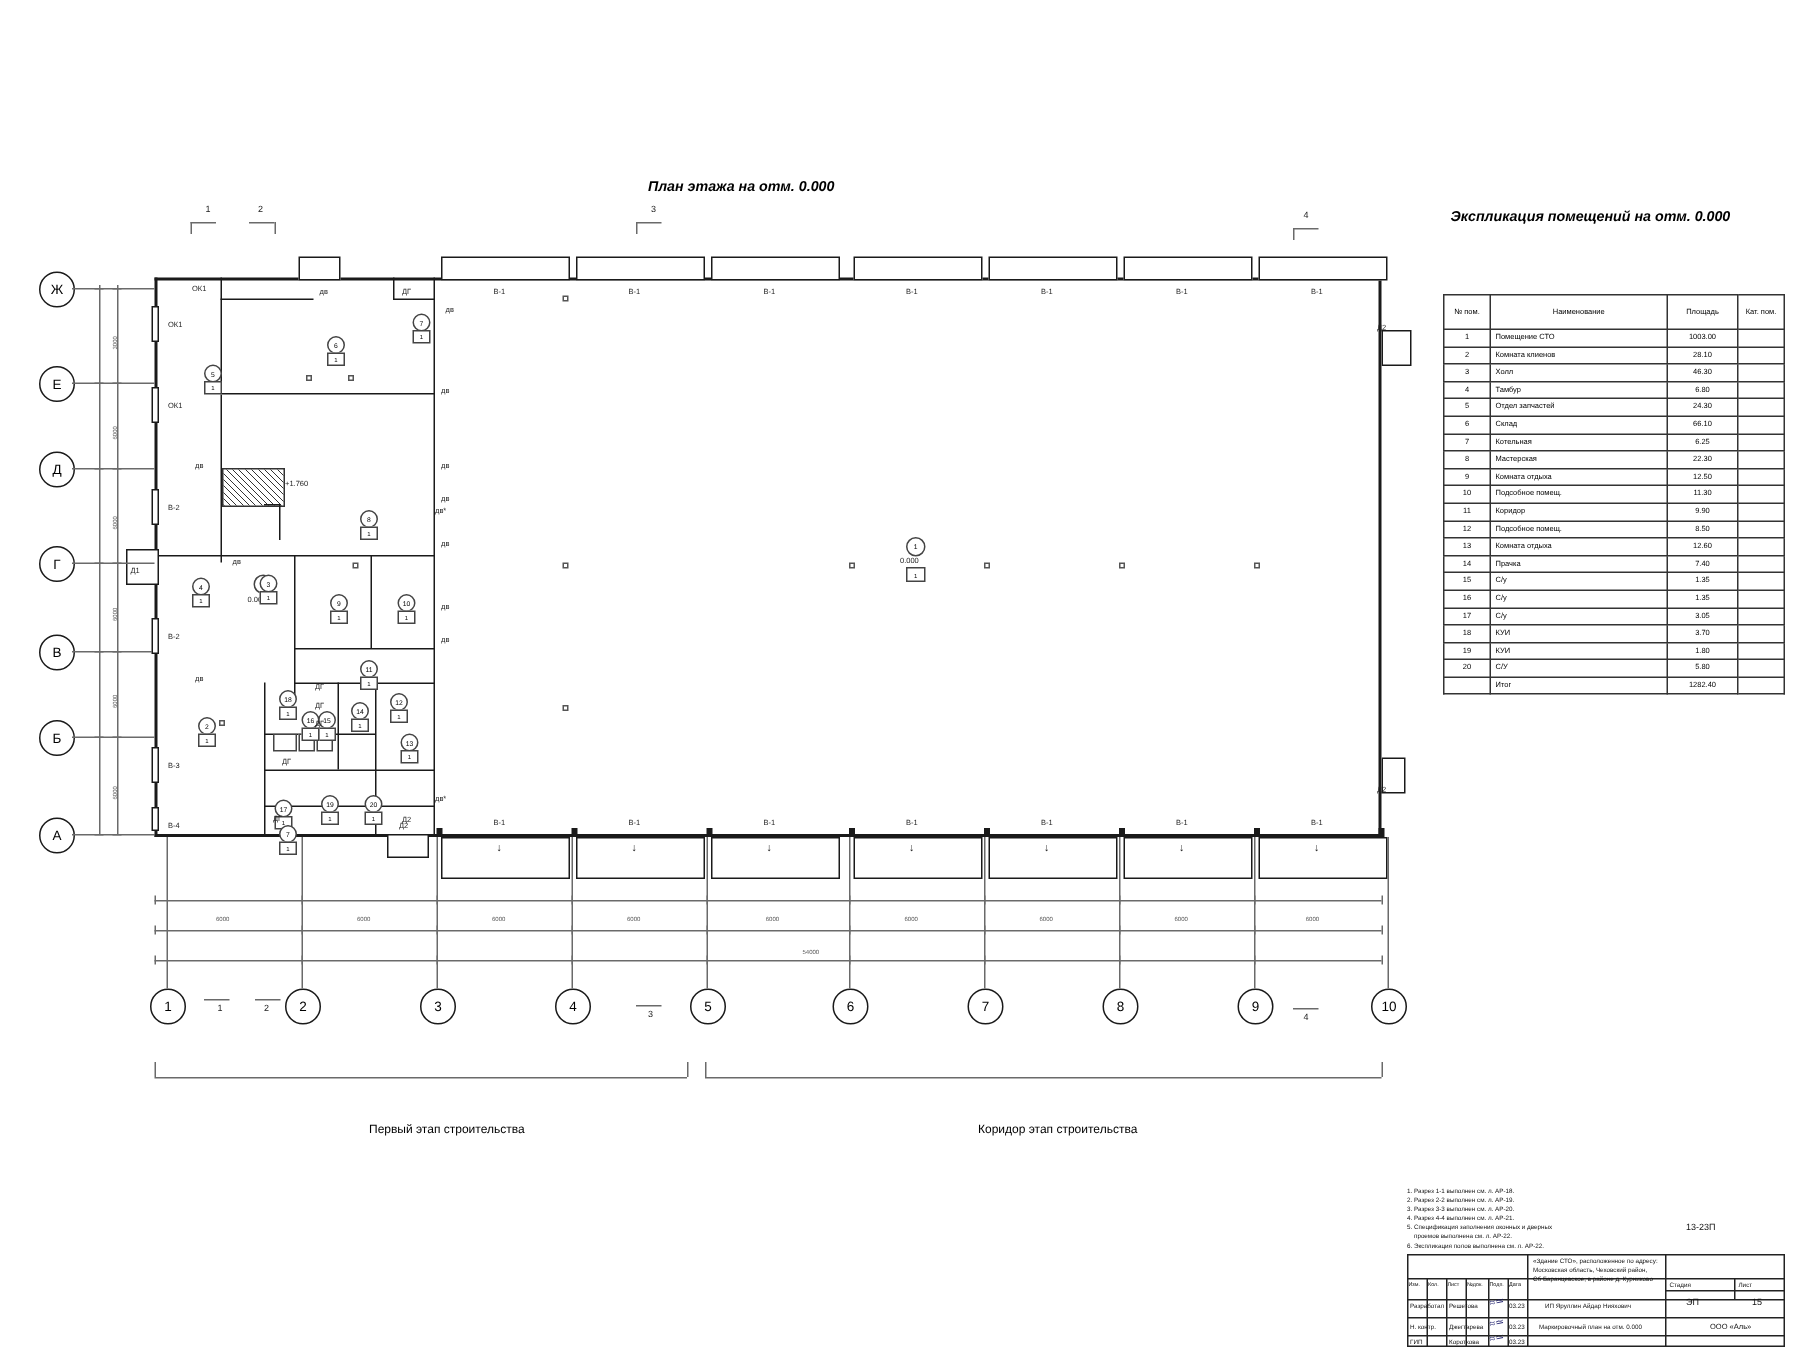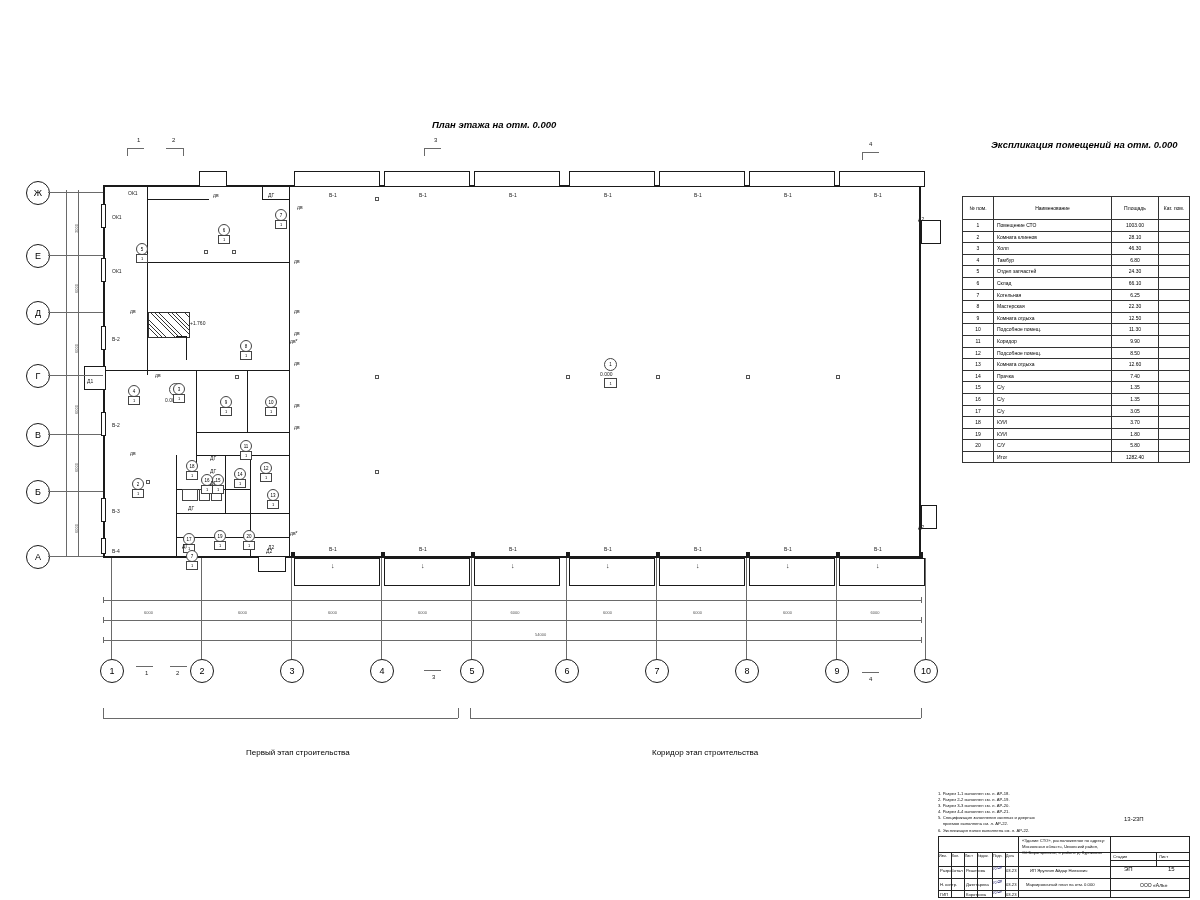--- a/index.html
+++ b/index.html
@@ -40,21 +40,21 @@
   .win{position:absolute;border:1px solid #1a1a1a;background:#fff;}
   .hatch{position:absolute;
      background-image:repeating-linear-gradient(45deg,#333 0 0.5px,transparent 0.5px 3px);}
 </style>
 </head>
 <body>
 
 <div class="sheet">
 
   <div class="ttl" style="left:432px;top:119px;">План этажа на отм. 0.000</div>
-  <div class="ttl" style="left:967px;top:139px;margin-left:24px;">Экспликация помещений на отм. 0.000</div>
+  <div class="ttl" style="left:967px;top:139px;">Экспликация помещений на отм. 0.000</div>
 
   <div class="wall" style="left:103px;top:185px;width:818px;height:2px;"></div>
   <div class="wall" style="left:103px;top:556px;width:818px;height:2px;"></div>
   <div class="wall" style="left:103px;top:185px;width:2px;height:373px;"></div>
   <div class="wall" style="left:919px;top:185px;width:2px;height:373px;"></div>
 
   <div class="wall" style="left:289px;top:185px;width:1.4px;height:373px;"></div>
   <div class="wall" style="left:147px;top:185px;width:1.2px;height:190px;"></div>
   <div class="wall" style="left:147px;top:262px;width:143px;height:1.2px;"></div>
   <div class="wall" style="left:103px;top:370px;width:187px;height:1.2px;"></div>

